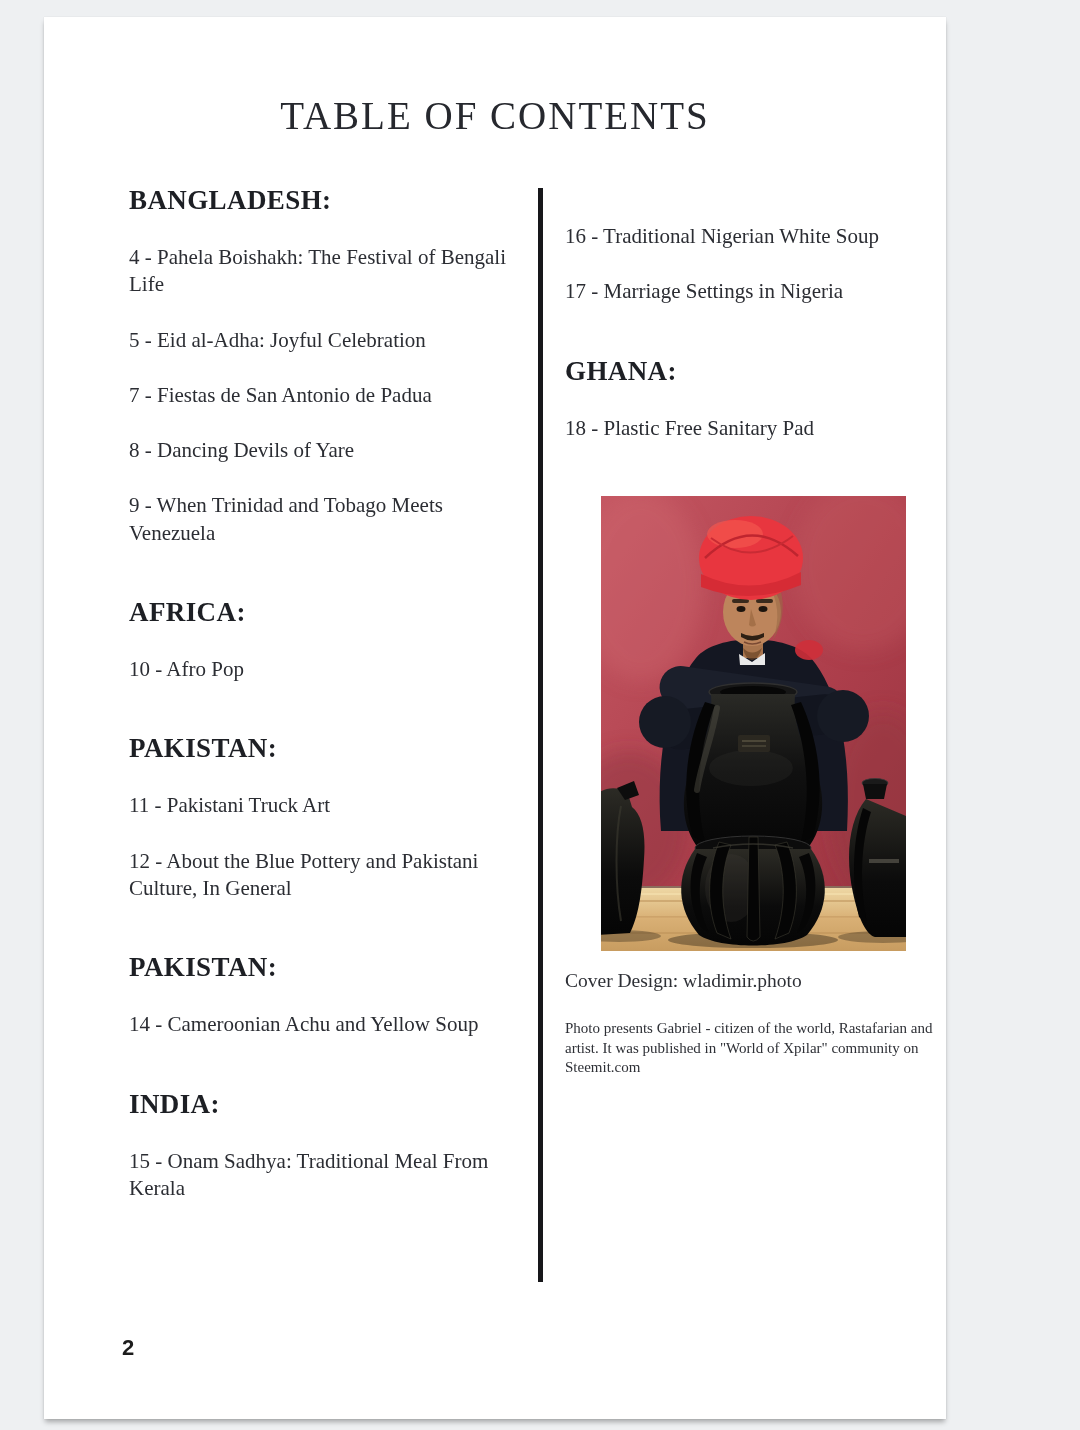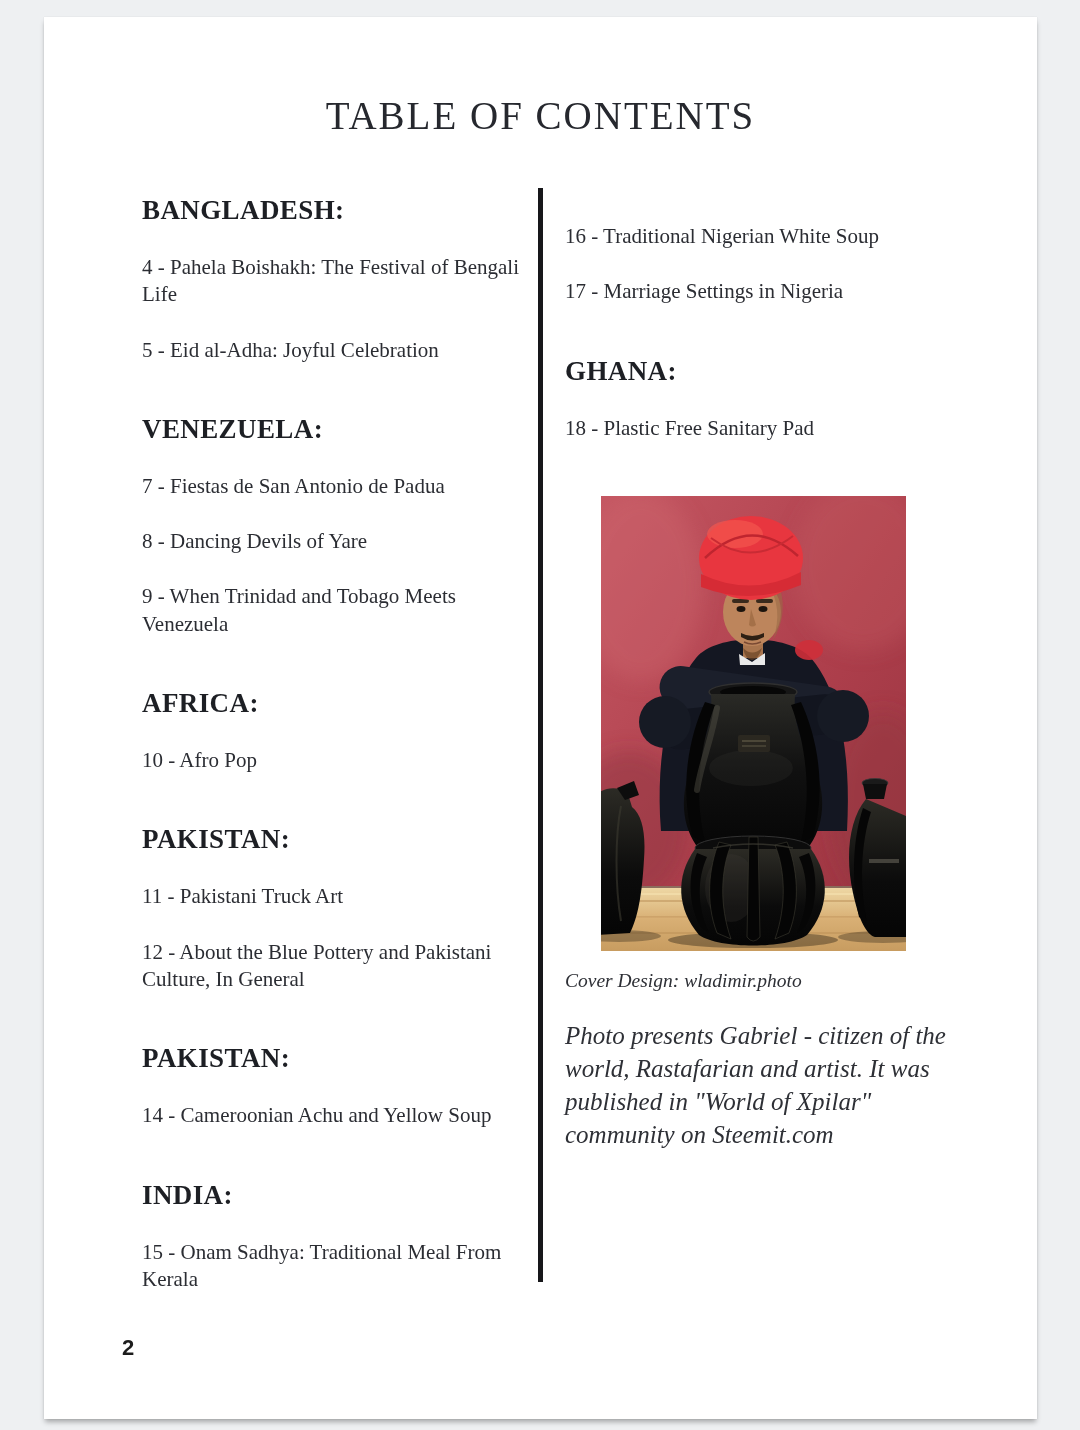--- a/index.html
+++ b/index.html
@@ -6,34 +6,34 @@
   body{
     width:1080px;height:1430px;
     background:#eef0f2;
     position:relative;
     overflow:hidden;
     font-family:"Liberation Serif", serif;
   }
   .page{
     position:absolute;
     left:44px;top:17px;
-    width:993px;height:1402px;
+    width:902px;height:1402px;
     background:#ffffff;
     box-shadow:0 4px 5px -1px rgba(0,0,0,0.30), 0 0 1px rgba(0,0,0,0.12);
   }
   .doc-title{
     margin:76px 0 0 0;
     text-align:center;
     font-size:39px;
     font-weight:400;
     letter-spacing:2px;
     color:#26282e;
   }
   .col{position:absolute;}
-  .col-left{left:98px;top:168px;width:378px;margin-top:10px;}
+  .col-left{left:85px;top:168px;width:378px;}
   .col-right{left:521px;top:178px;width:406px;}
   .divider{
     position:absolute;
     left:494px;top:171px;
     width:5px;height:1094px;
     background:#17171a;
   }
   .toc-section h2{
     font-size:27px;
     font-weight:700;
@@ -41,30 +41,30 @@
     color:#1d1f24;
     margin:50px 0 0 0;
   }
   .toc-section:first-child h2{margin-top:0;}
   .toc-item{
     font-size:21px;
     line-height:1.3;
     color:#2b2d33;
     margin:28px 0 0 0;
   }
-  figure.cover{margin:54px 0 0 0;padding:0;font-style:italic;}
+  figure.cover{margin:54px 0 0 0;padding:0;}
   figure.cover svg{display:block;margin-left:36px;}
   figcaption.cover-caption{
     margin-top:19px;
     font-size:19.5px;
     color:#2e3036;
   }
   .cover-desc{
     margin:27px 0 0 0;
-    font-size:25px;
+    font-size:15px;
     line-height:1.32;
     color:#2e3036;
     width:400px;
   }
   .page-number{
     position:absolute;
     left:78px;top:1318px;
     font-family:"Liberation Sans", sans-serif;
     font-size:22px;
     font-weight:700;
@@ -78,21 +78,20 @@
 
   <h1 class="doc-title">TABLE OF CONTENTS</h1>
 
   <div class="col col-left">
     <section class="toc-section">
       <h2>BANGLADESH:</h2>
       <p class="toc-item">4 - Pahela Boishakh: The Festival of Bengali Life</p>
       <p class="toc-item">5 - Eid al-Adha: Joyful Celebration</p>
     </section>
     <section class="toc-section">
-      <h2>VENEZUELA:</h2>
       <p class="toc-item">7 - Fiestas de San Antonio de Padua</p>
       <p class="toc-item">8 - Dancing Devils of Yare</p>
       <p class="toc-item">9 - When Trinidad and Tobago Meets Venezuela</p>
     </section>
     <section class="toc-section">
       <h2>AFRICA:</h2>
       <p class="toc-item">10 - Afro Pop</p>
     </section>
     <section class="toc-section">
       <h2>PAKISTAN:</h2>

